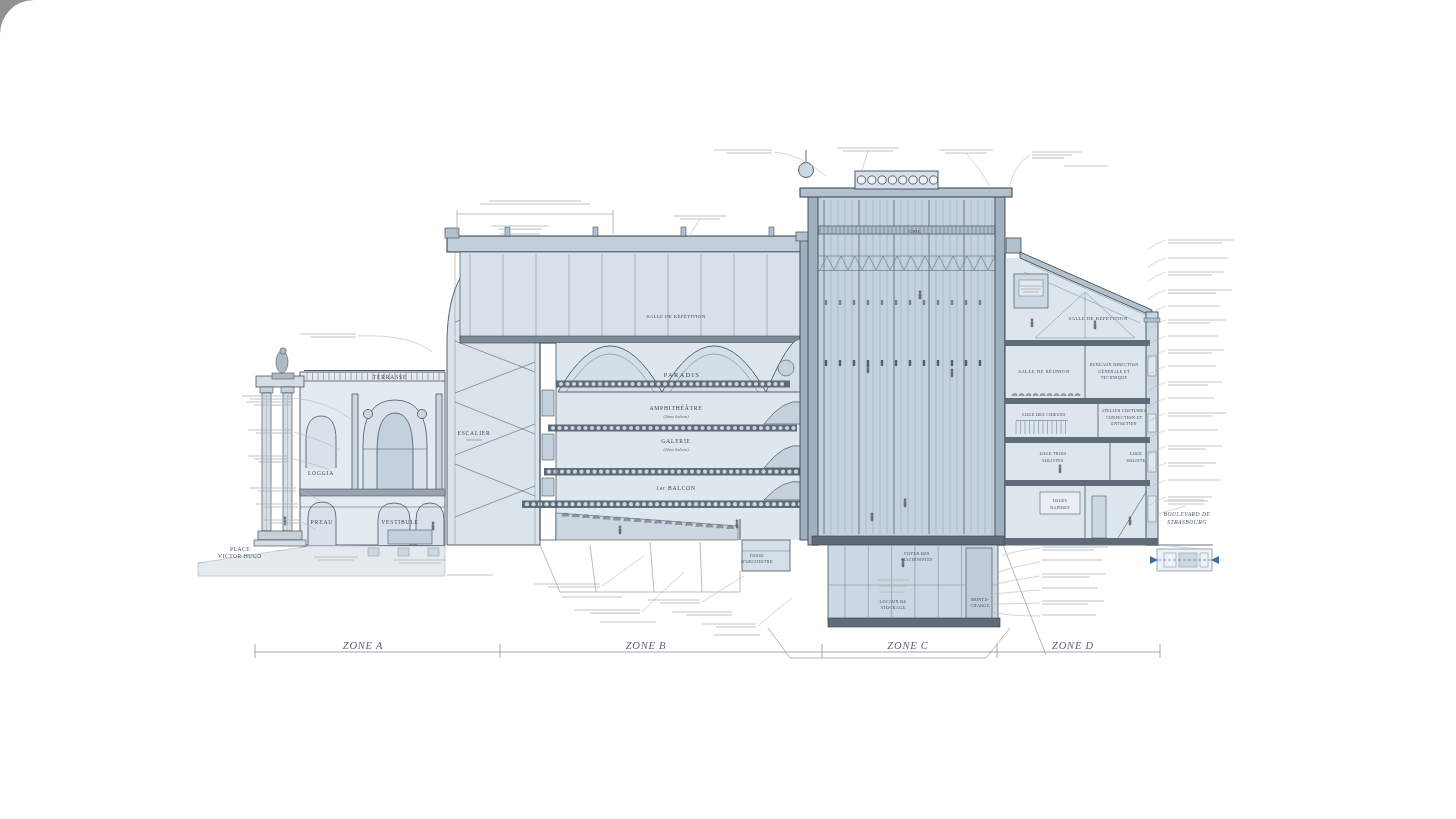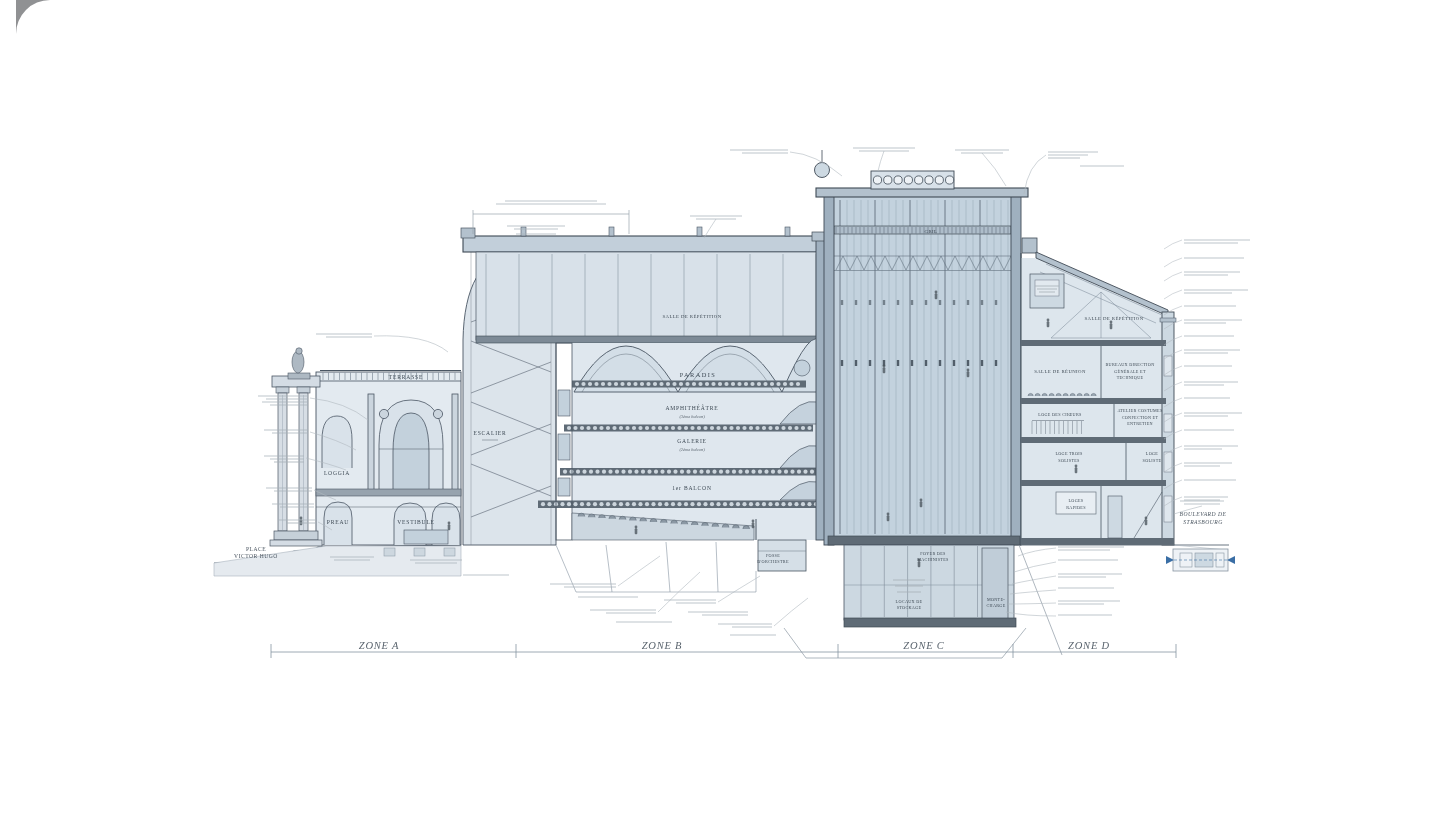--- a/index.html
+++ b/index.html
@@ -1,16 +1,16 @@
 <!DOCTYPE html>
 <html><head>
 <meta charset="utf-8">
 <style>
   html,body{margin:0;padding:0;background:#ffffff;}
-  .canvas{position:relative;width:1234px;height:819px;background:#ffffff;overflow:hidden;font-family:"Liberation Serif",serif;margin-left:16px;}
+  .canvas{position:relative;width:1234px;height:819px;background:#ffffff;overflow:hidden;font-family:"Liberation Serif",serif;}
   svg{display:block;}
   text{font-family:"Liberation Serif",serif;fill:#3e4a55;}
   .room{letter-spacing:.6px;}
   .zone{font-style:italic;font-size:10.5px;fill:#5a646e;letter-spacing:.8px;}
   .street{font-size:5.6px;letter-spacing:.5px;fill:#49545f;}
   .big{font-size:6.4px;letter-spacing:1.4px;}
   .med{font-size:5.6px;letter-spacing:.8px;}
   .sm{font-size:4.8px;letter-spacing:.4px;}
   .xs{font-size:4.2px;letter-spacing:.3px;}
   .sub{font-size:4.4px;font-style:italic;fill:#5a646e;}

